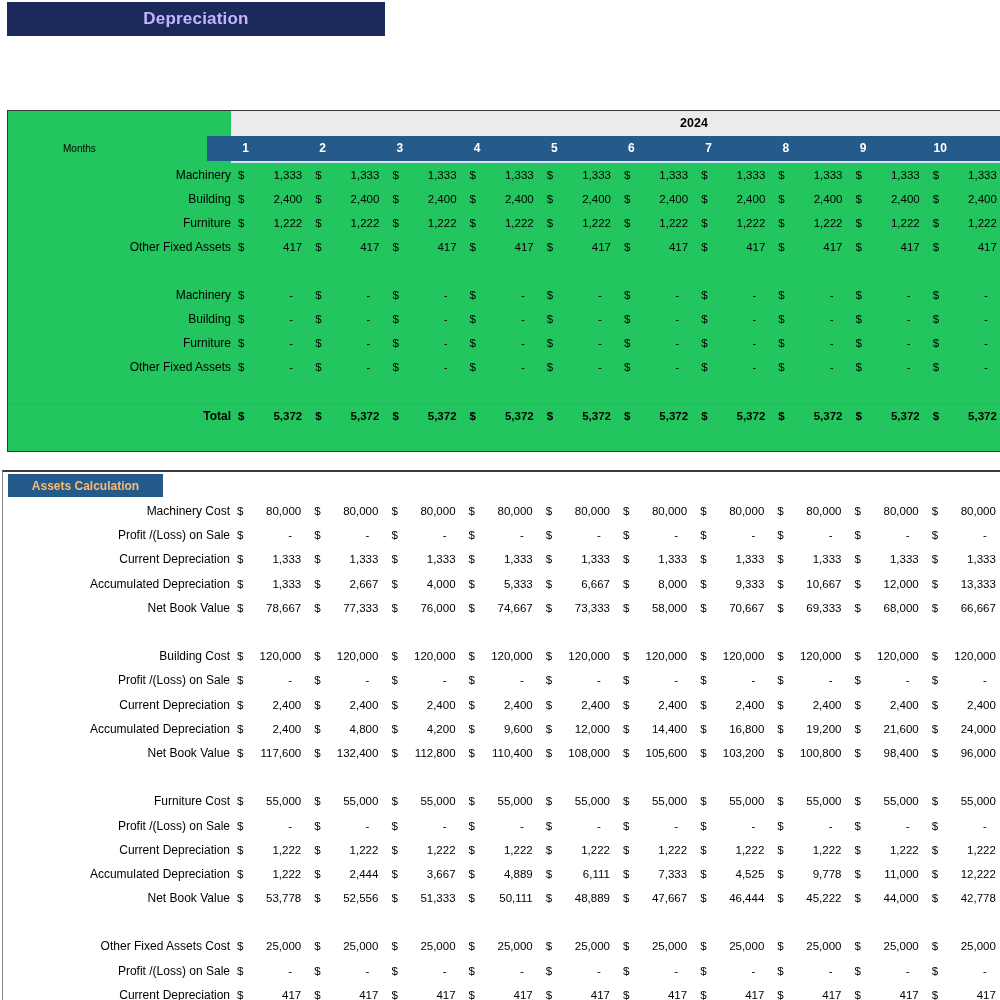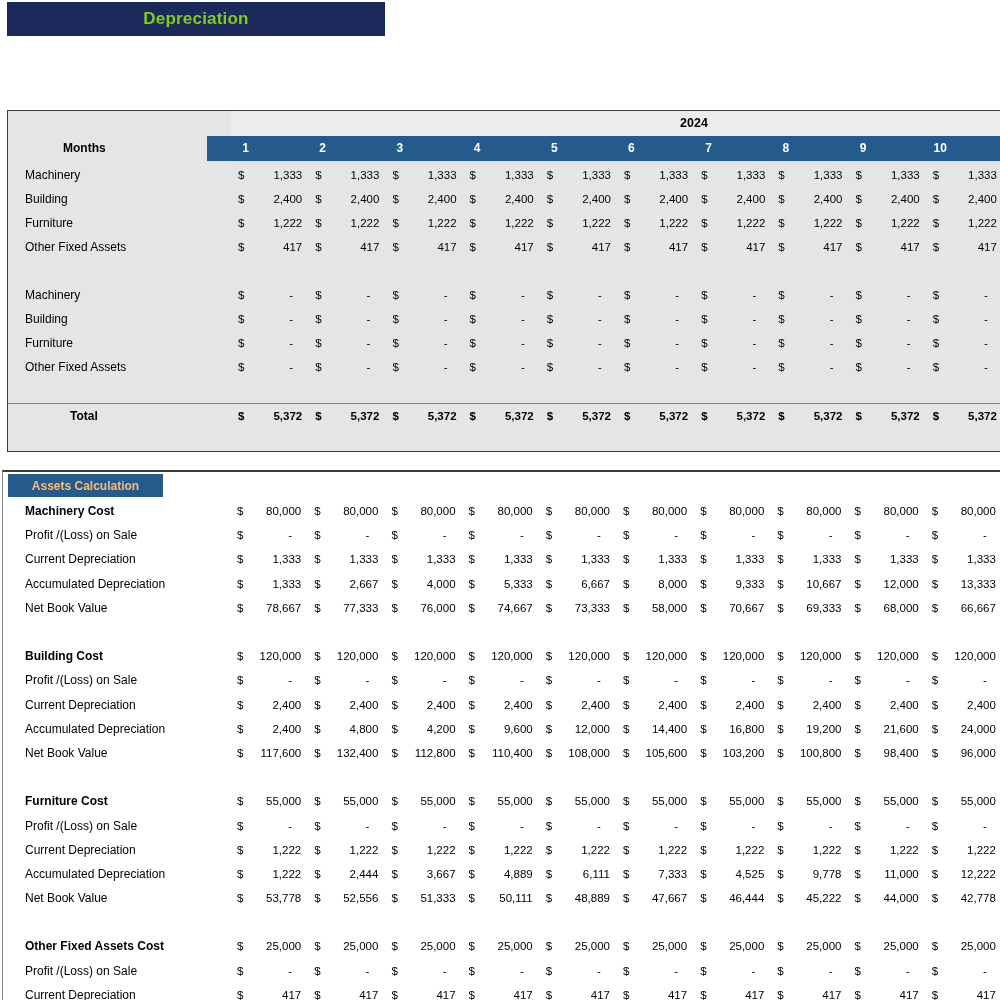--- a/index.html
+++ b/index.html
@@ -3,47 +3,47 @@
 <meta charset="utf-8">
 <style>
   html,body{margin:0;padding:0;}
   body{
     position:relative;width:1000px;height:1000px;overflow:hidden;background:#ffffff;
     font-family:"Liberation Sans", sans-serif;color:#000;
   }
   
   .banner{
     position:absolute;left:7px;top:2px;width:378px;height:34px;background:#1B2A5B;
-    color:#84cc16;display:flex;align-items:center;justify-content:center;
+    color:#c4b5fd;display:flex;align-items:center;justify-content:center;
     font-weight:bold;font-size:17px;letter-spacing:.2px;
   }
   
   .table1{
     position:absolute;left:7px;top:110px;width:993px;height:342px;
-    border:1px solid #3a3a3a;border-right:none;box-sizing:border-box;overflow:hidden;background:#e5e5e5;
+    border:1px solid #3a3a3a;border-right:none;box-sizing:border-box;overflow:hidden;background:#22c55e;
   }
   .year-band{
     margin-left:223px;width:926px;height:25px;background:#ECECEC;
     text-align:center;line-height:25px;font-weight:bold;font-size:12.5px;
   }
   .months-row{display:flex;height:25px;}
   .months-label{
-    width:223px;box-sizing:border-box;padding-left:55px;font-weight:bold;font-size:12px;line-height:25px;
+    width:223px;box-sizing:border-box;padding-left:55px;font-weight:normal;font-size:10px;line-height:25px;
   }
   .blue-band{width:926px;height:25px;background:#245B8B;display:flex;}
   .mcell{width:77.2px;flex:0 0 77.2px;text-align:center;color:#fff;font-weight:bold;font-size:12px;line-height:25px;}
   .strip{margin-left:223px;width:926px;height:2px;background:#D7E4F1;}
   
   .row{display:flex;height:24px;align-items:center;font-size:12px;}
-  .lbl{width:223px;flex:0 0 223px;box-sizing:border-box;padding-left:17px;white-space:nowrap;}
+  .lbl{width:223px;flex:0 0 223px;box-sizing:border-box;padding-left:17px;white-space:nowrap;text-align:right;}
   .cell{width:77.2px;flex:0 0 77.2px;position:relative;box-sizing:border-box;font-size:11.5px;white-space:nowrap;}
   .cur{position:absolute;left:7px;top:50%;transform:translateY(-50%);}
   .val{display:block;text-align:right;padding-right:6px;}
   .cell.dash .val{padding-right:15px;}
-  .b{font-weight:bold;}
+  .b{font-weight:normal;}
   .row.header .lbl{padding-left:72px;font-weight:bold;}
   .row.total{border-top:1px solid #808080;}
   .row.total .lbl{padding-left:62px;font-weight:bold;}
   .row.total .cell{font-weight:bold;}
   
   .section2{
     position:absolute;left:2px;top:470px;width:998px;height:530px;
     border-top:2px solid #3a3a3a;border-left:1px solid #888;box-sizing:border-box;overflow:hidden;background:#fff;
   }
   .badge{

